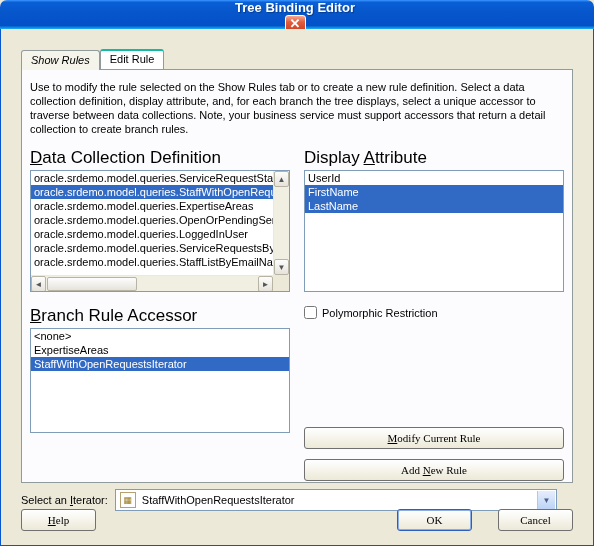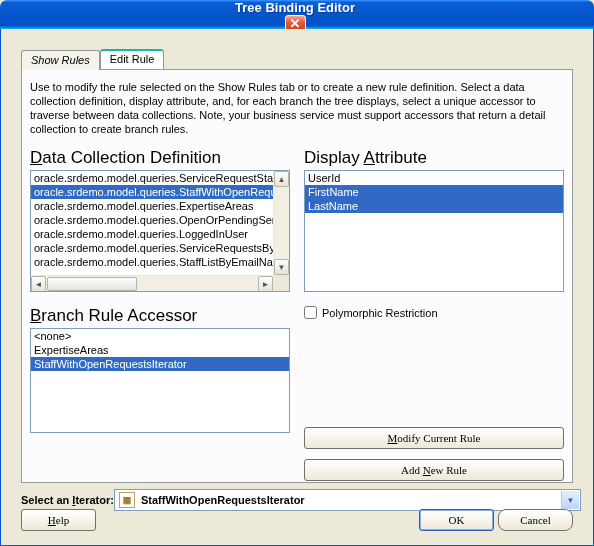--- a/index.html
+++ b/index.html
@@ -182,22 +182,22 @@
     background: linear-gradient(to bottom,#fff,#ece9d8);
     border: 1px solid #707070;
     border-radius: 3px;
     font-family: Tahoma;
     font-size: 11px;
     cursor: pointer;
   }
   .winbtn .ul{text-decoration:underline;}
   .iterator-row{
     position:absolute;
-    left: 20px; right: 12px; top: 460px;
-    display:flex;align-items:center;gap:0;font-weight:bold;
+    left: 20px; right: 36px; top: 460px;
+    display:flex;align-items:center;gap:7px;
   }
   .iterator-label{font-size:11px;}
   .iterator-label .ul{text-decoration:underline;}
   .iterator-select{
     flex:1;height:22px;
     border:1px solid #7f9db9;
     background:#fff;
     display:flex;align-items:center;
     position:relative;
     padding-left:4px;
@@ -320,16 +320,16 @@
       <div class="ic">▦</div>
       <span>StaffWithOpenRequestsIterator</span>
       <div class="arrow">▼</div>
     </div>
   </div>
 
   <div class="bottom-buttons">
     <button class="winbtn help-btn"><span class="ul">H</span>elp</button>
     <div class="spacer"></div>
     <button class="winbtn default">OK</button>
-    <button class="winbtn" style="margin-left:4px;border-radius:8px;">Cancel</button>
+    <button class="winbtn" style="margin-left:26px;">Cancel</button>
   </div>
 
 </div>
 
 </body></html>

